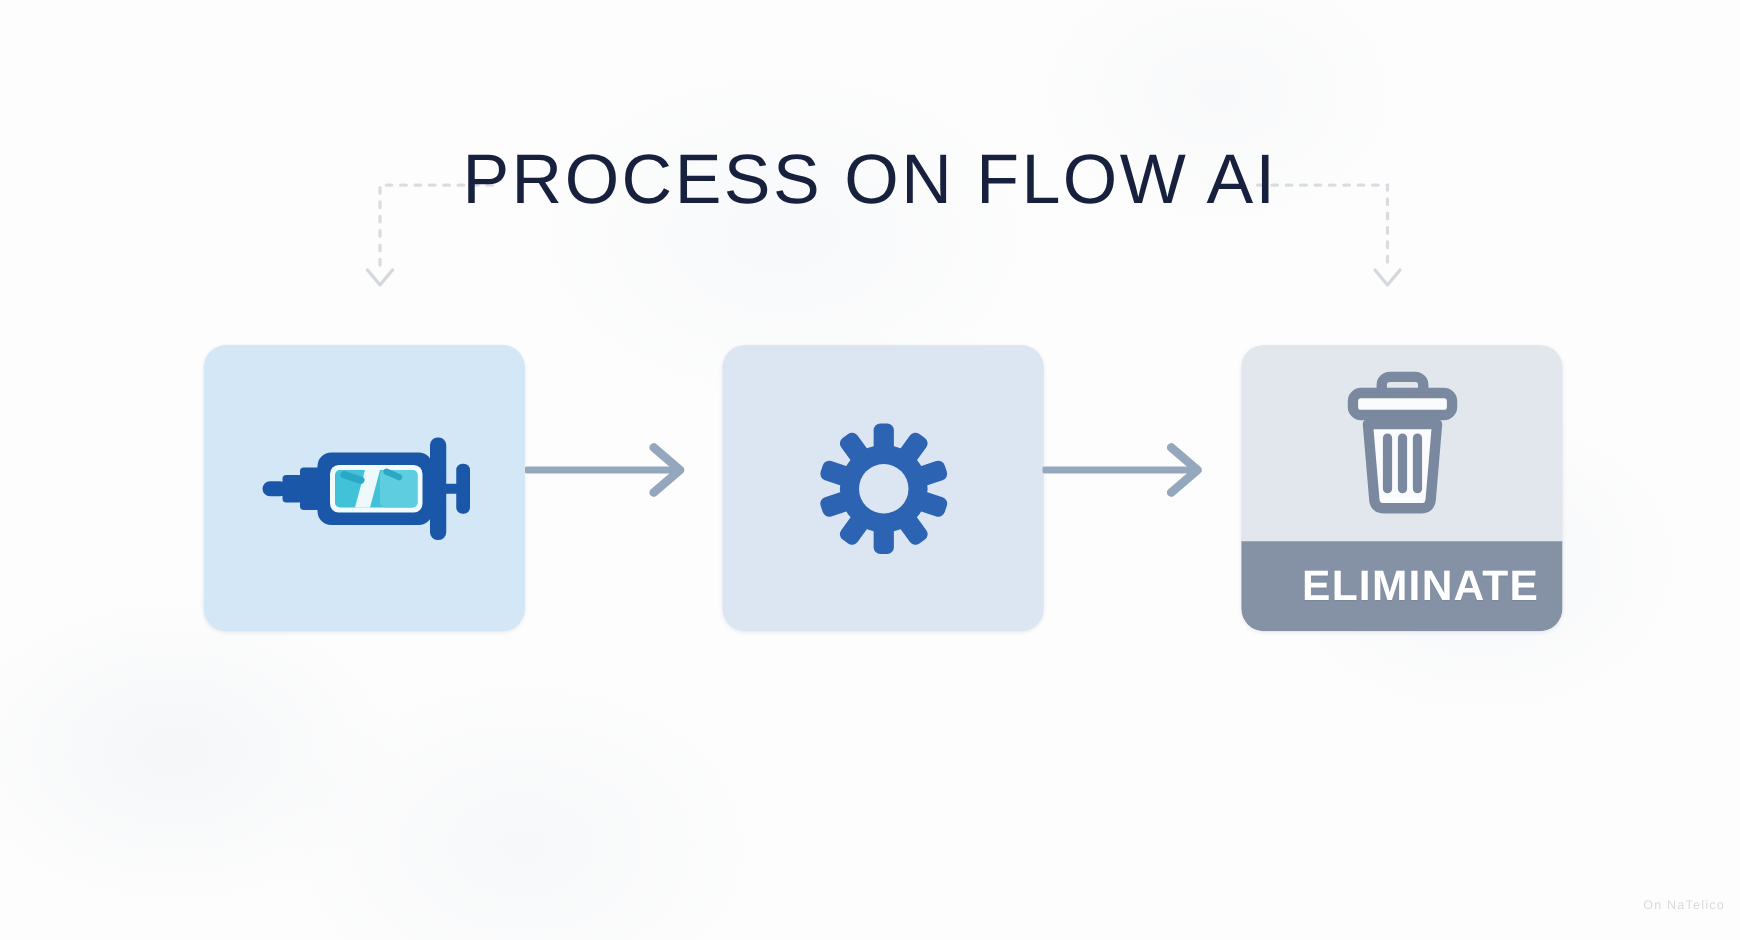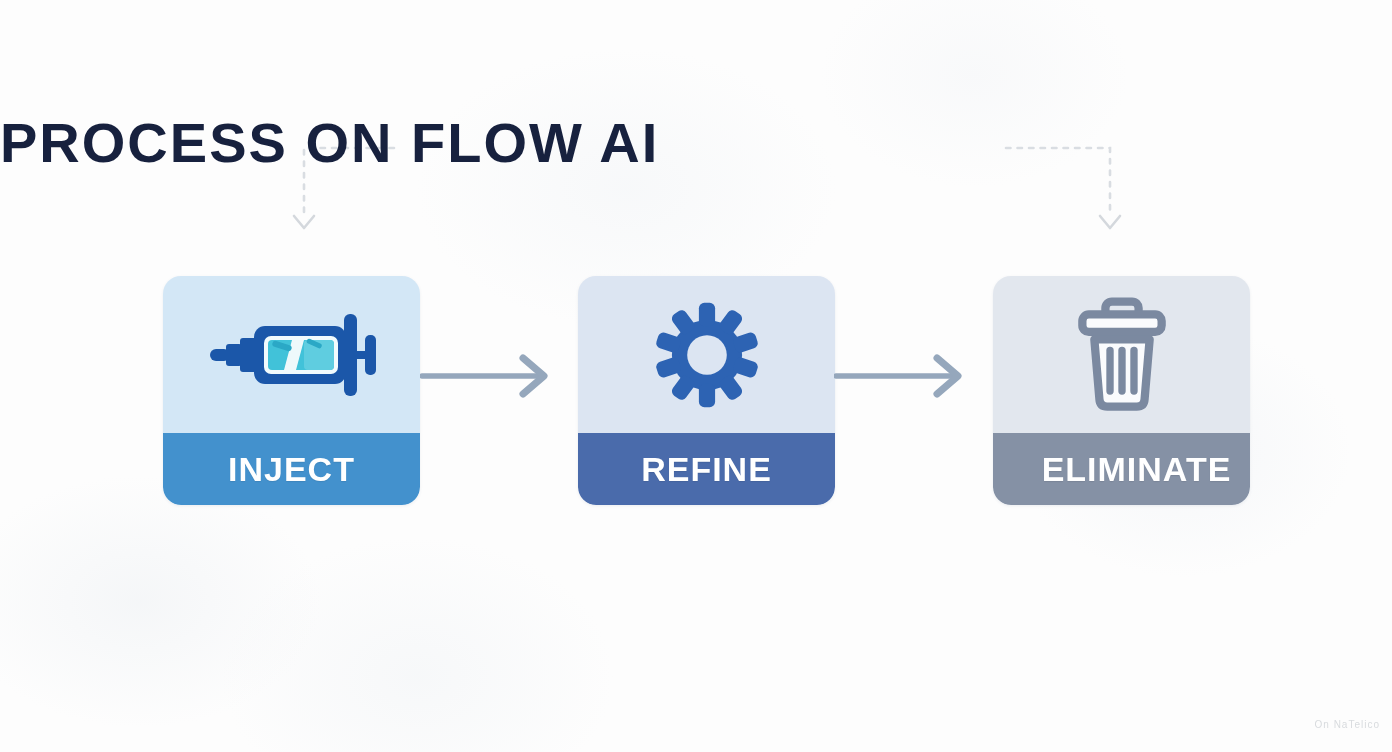--- a/index.html
+++ b/index.html
@@ -21,23 +21,24 @@
       radial-gradient(280px 200px at 30% 90%, rgba(239,242,245,0.45), transparent 70%),
       radial-gradient(220px 160px at 70% 10%, rgba(241,243,246,0.4), transparent 70%);
   }
 
   .title {
     position: absolute;
     top: 112px;
     left: 0;
     width: 100%;
     margin: 0;
+    text-align: center;
     font-size: 56px;
     line-height: 1.1;
-    font-weight: bold;
+    font-weight: normal;
     letter-spacing: 2px;
     color: #17213e;
   }
 
   .card {
     position: absolute;
     top: 276px;
     width: 257px;
     height: 229px;
     border-radius: 18px;
@@ -128,23 +129,20 @@
         <polygon points="84,33 96,33 88,63 76,63" fill="#eef9fb"></polygon>
         <rect x="64" y="36" width="20" height="6" rx="3" fill="#2ba8c6" transform="rotate(18 74 39)"></rect>
         <rect x="98" y="34" width="16" height="5" rx="2.5" fill="#2ba8c6" transform="rotate(24 106 37)"></rect>
 
         <rect x="136" y="7" width="13" height="82" rx="6" fill="#1b57a9"></rect>
 
         <rect x="147" y="44" width="14" height="8" fill="#1b57a9"></rect>
         <rect x="157" y="28" width="11" height="40" rx="5" fill="#1b57a9"></rect>
       </svg>
     </div>
-    <div class="card-bar bar-1">
-      <span class="bar-label">INJECT</span>
-    </div>
   </section>
 
   <svg class="flow-arrow flow-arrow-1" width="142" height="50" viewBox="0 0 142 50">
     <line x1="2" y1="25" x2="118" y2="25" stroke="#95a7bc" stroke-width="5.5" stroke-linecap="round"></line>
     <path d="M103 7 L124 25 L103 43" fill="none" stroke="#95a7bc" stroke-width="7" stroke-linecap="round" stroke-linejoin="round"></path>
   </svg>
 
   <section class="card card-2">
     <div class="card-body">
       <svg width="108" height="108" viewBox="0 0 120 120">
@@ -156,23 +154,20 @@
           <rect x="51" y="2" width="18" height="26" rx="6" transform="rotate(108 60 60)"></rect>
           <rect x="51" y="2" width="18" height="26" rx="6" transform="rotate(144 60 60)"></rect>
           <rect x="51" y="2" width="18" height="26" rx="6" transform="rotate(180 60 60)"></rect>
           <rect x="51" y="2" width="18" height="26" rx="6" transform="rotate(216 60 60)"></rect>
           <rect x="51" y="2" width="18" height="26" rx="6" transform="rotate(252 60 60)"></rect>
           <rect x="51" y="2" width="18" height="26" rx="6" transform="rotate(288 60 60)"></rect>
           <rect x="51" y="2" width="18" height="26" rx="6" transform="rotate(324 60 60)"></rect>
         </g>
         <circle cx="60" cy="60" r="22" fill="#dce5f2"></circle>
       </svg>
-    </div>
-    <div class="card-bar bar-2">
-      <span class="bar-label">REFINE</span>
     </div>
   </section>
 
   <svg class="flow-arrow flow-arrow-2" width="142" height="50" viewBox="0 0 142 50">
     <line x1="2" y1="25" x2="118" y2="25" stroke="#95a7bc" stroke-width="5.5" stroke-linecap="round"></line>
     <path d="M103 7 L124 25 L103 43" fill="none" stroke="#95a7bc" stroke-width="7" stroke-linecap="round" stroke-linejoin="round"></path>
   </svg>
 
   <section class="card card-3">
     <div class="card-body">

